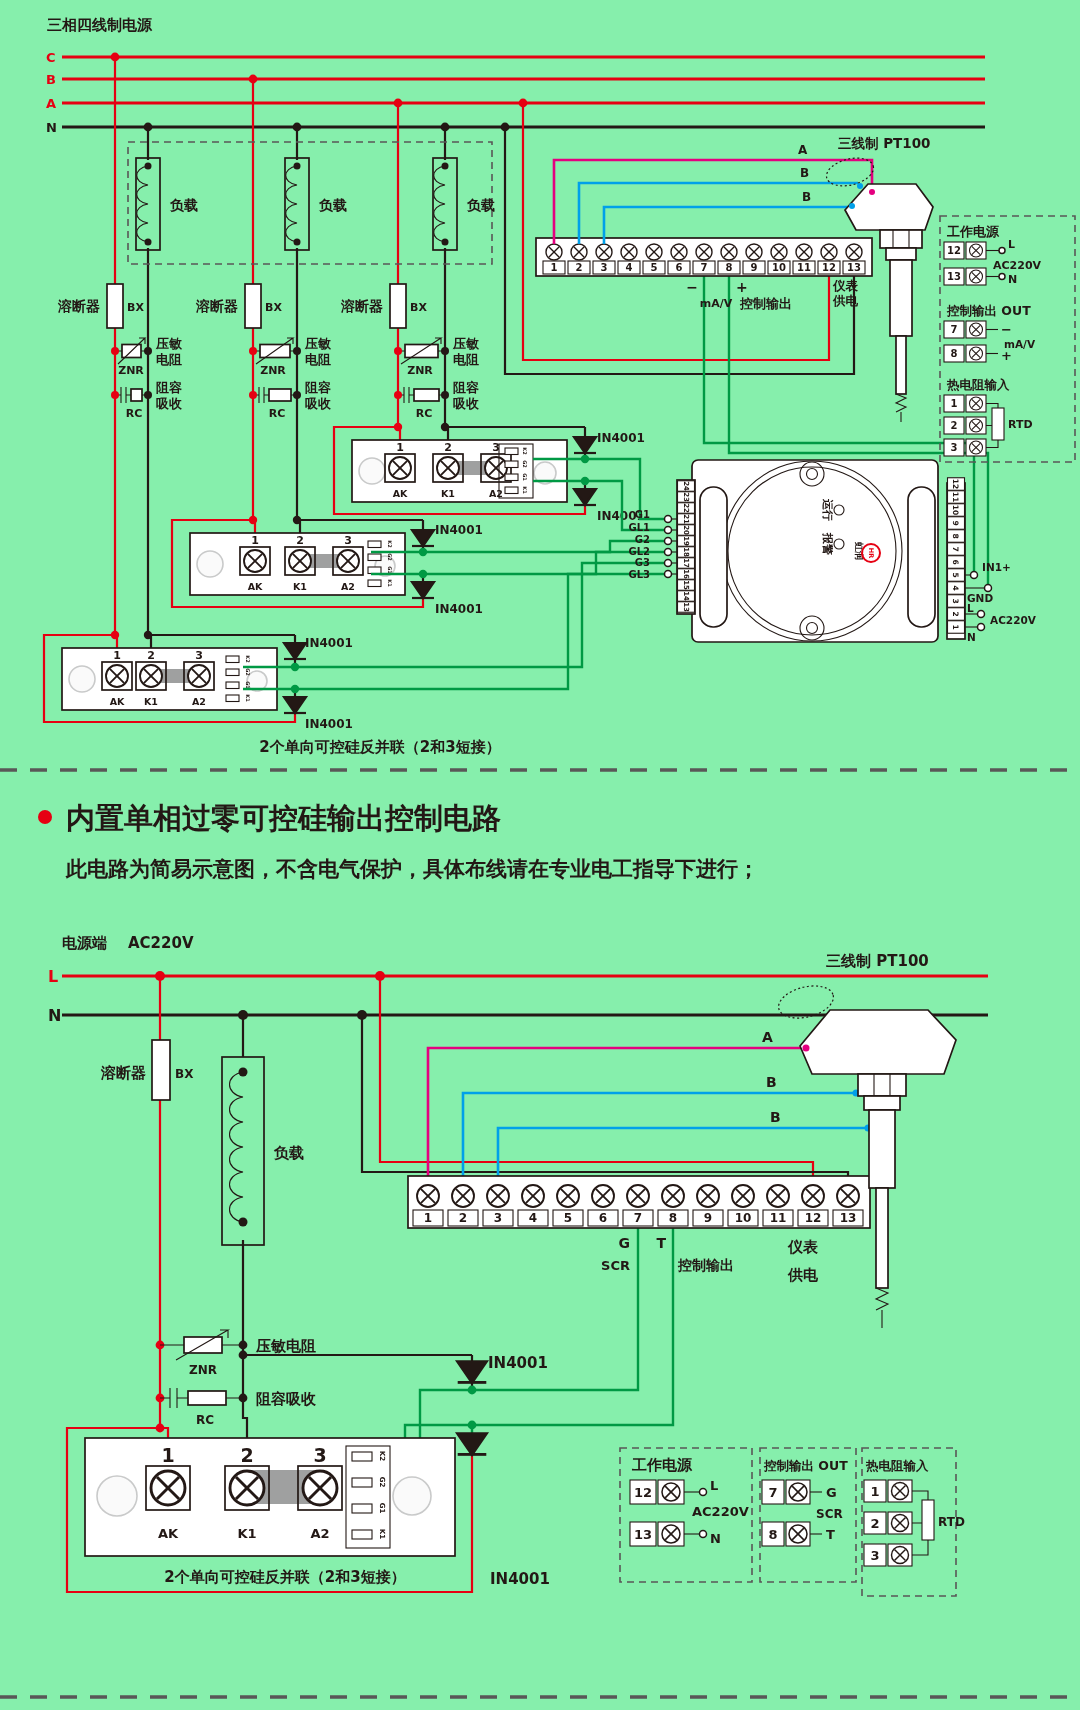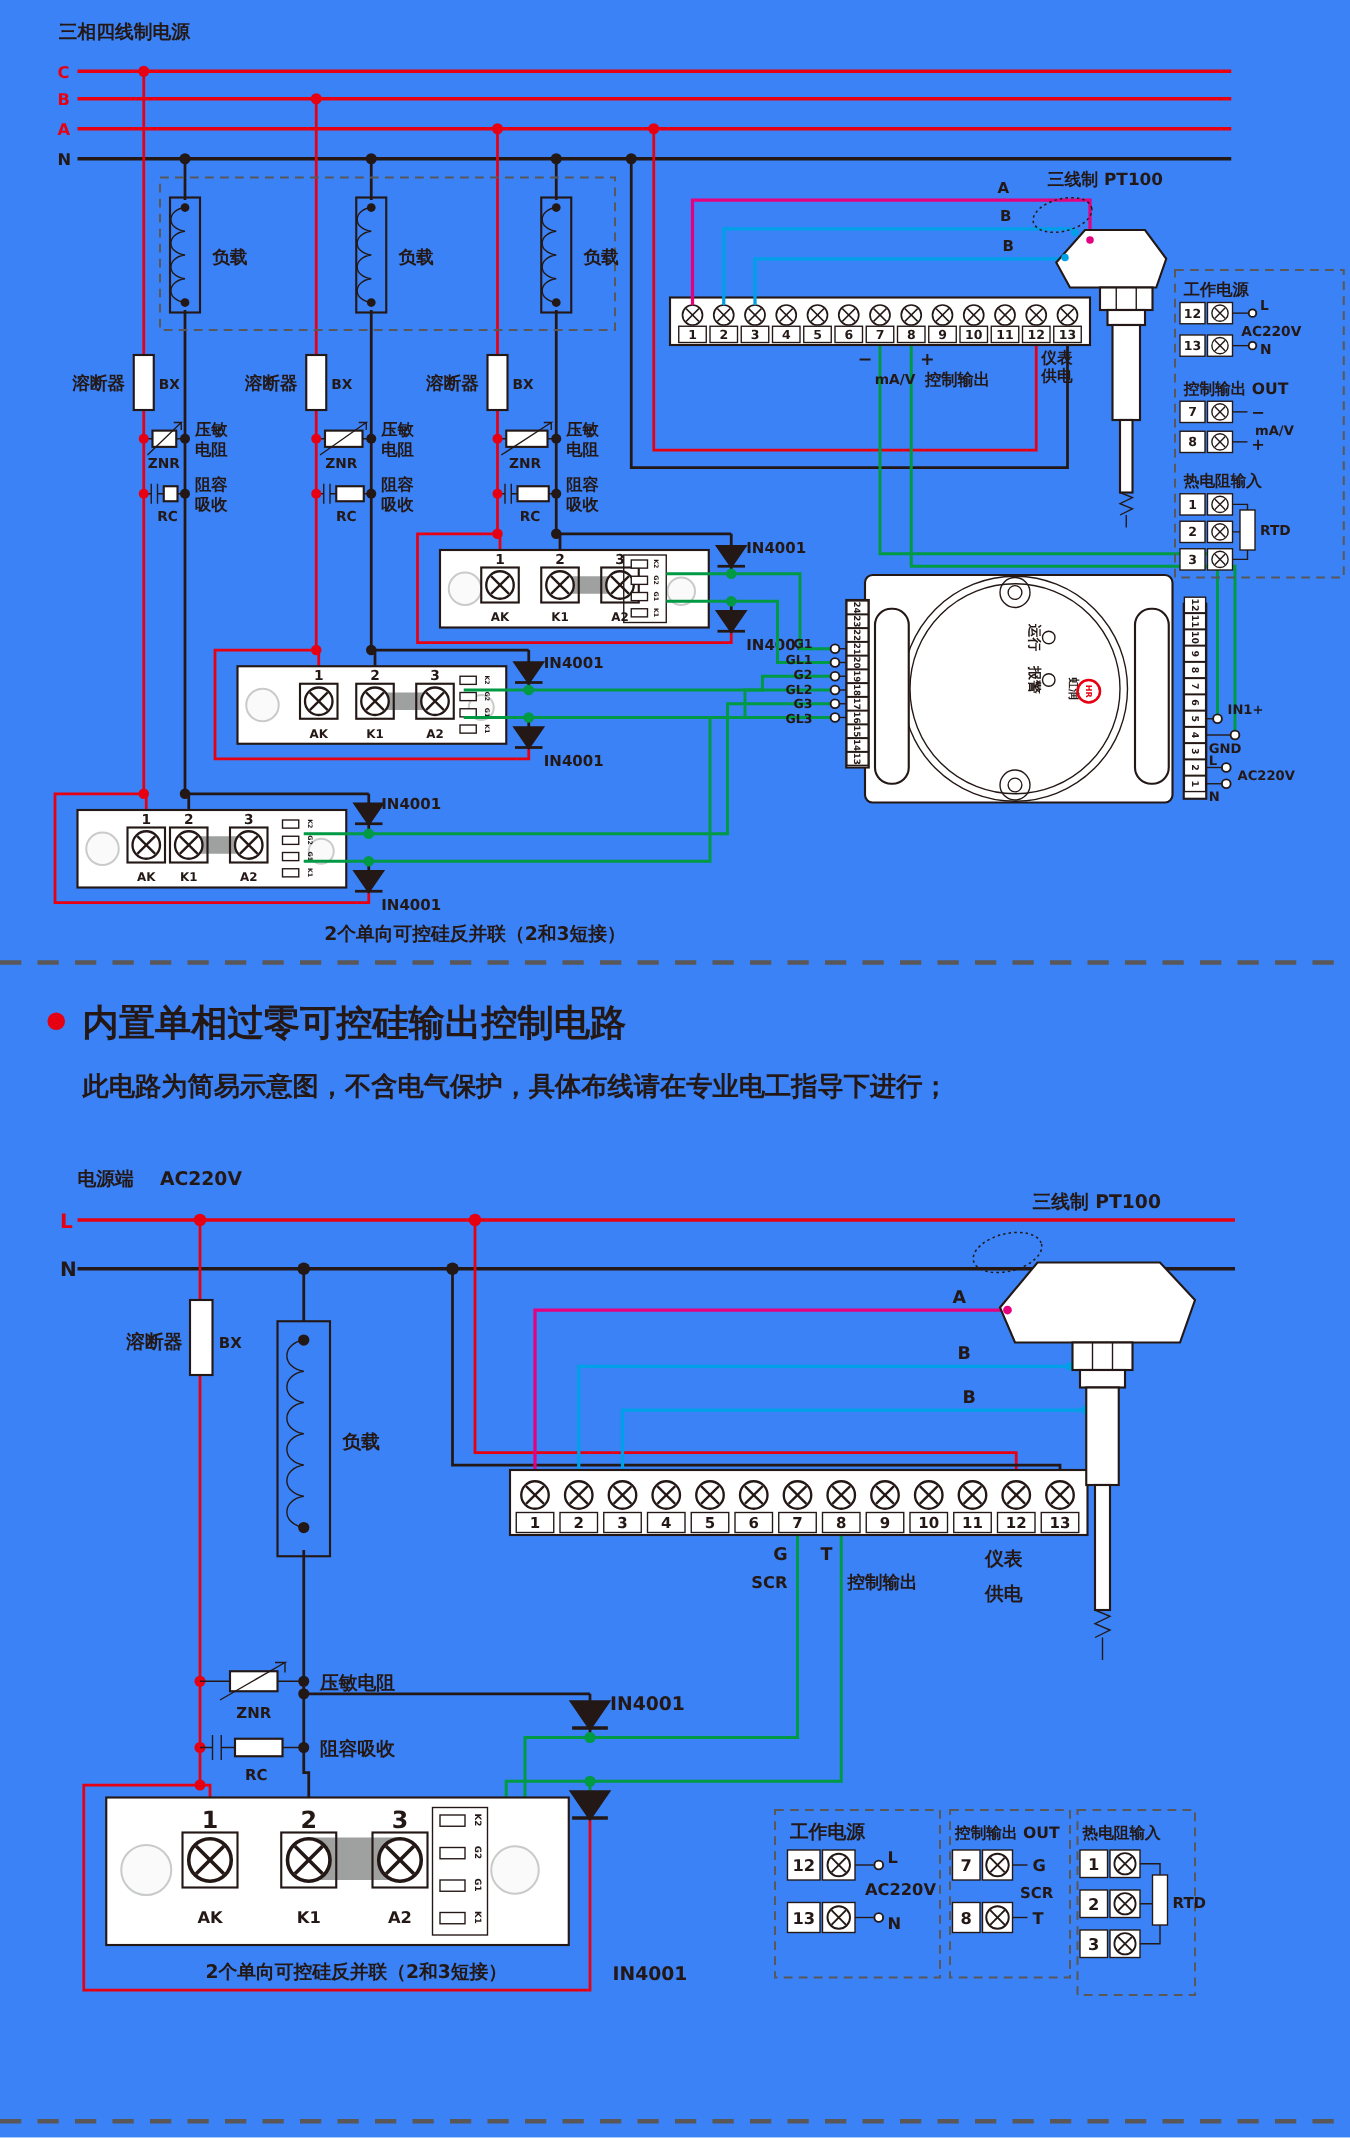--- a/index.html
+++ b/index.html
@@ -1,16 +1,16 @@
 <!DOCTYPE html>
 <html><head>
 <meta charset="utf-8">
 <style>
   html,body{margin:0;padding:0;background:#fff}
-  #stage{position:relative;width:1080px;height:1710px;background:#3b82f6;overflow:hidden}
+  #stage{position:relative;width:1080px;height:1710px;background:#86efac;overflow:hidden}
   svg text{font-family:"DejaVu Sans","Liberation Sans",sans-serif;font-weight:600;fill:#231815}
   .wr{stroke:#e60012;fill:none;stroke-width:2.2}
   .wk{stroke:#231815;fill:none;stroke-width:2.2}
   .wg{stroke:#009944;fill:none;stroke-width:2.4}
   .wb{stroke:#00a0e9;fill:none;stroke-width:2.6}
   .wm{stroke:#e4007f;fill:none;stroke-width:2.6}
   .bus{stroke-width:2.8}
   .comp{fill:#fff;stroke:#231815;stroke-width:1.7}
   .thin{stroke-width:1.1}
   .nofill{fill:none}

